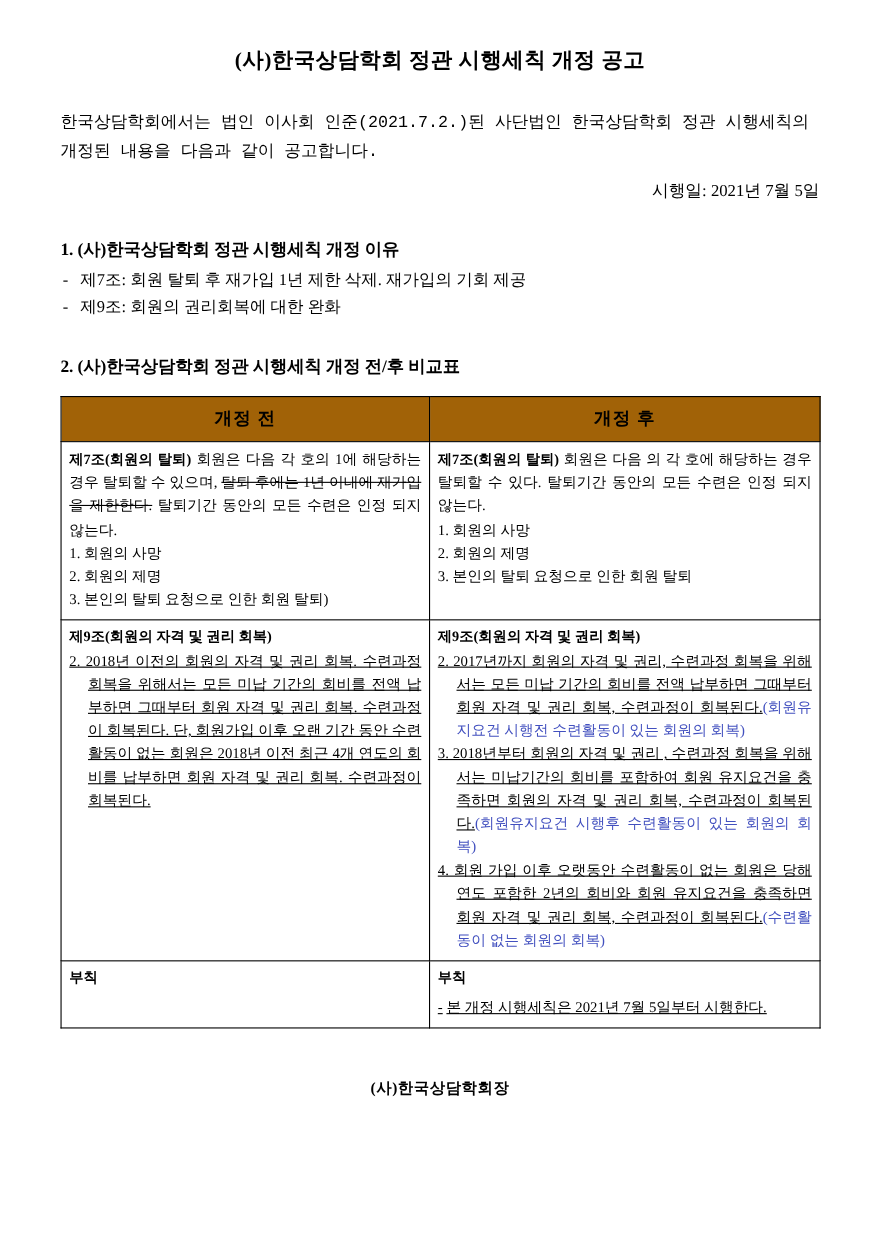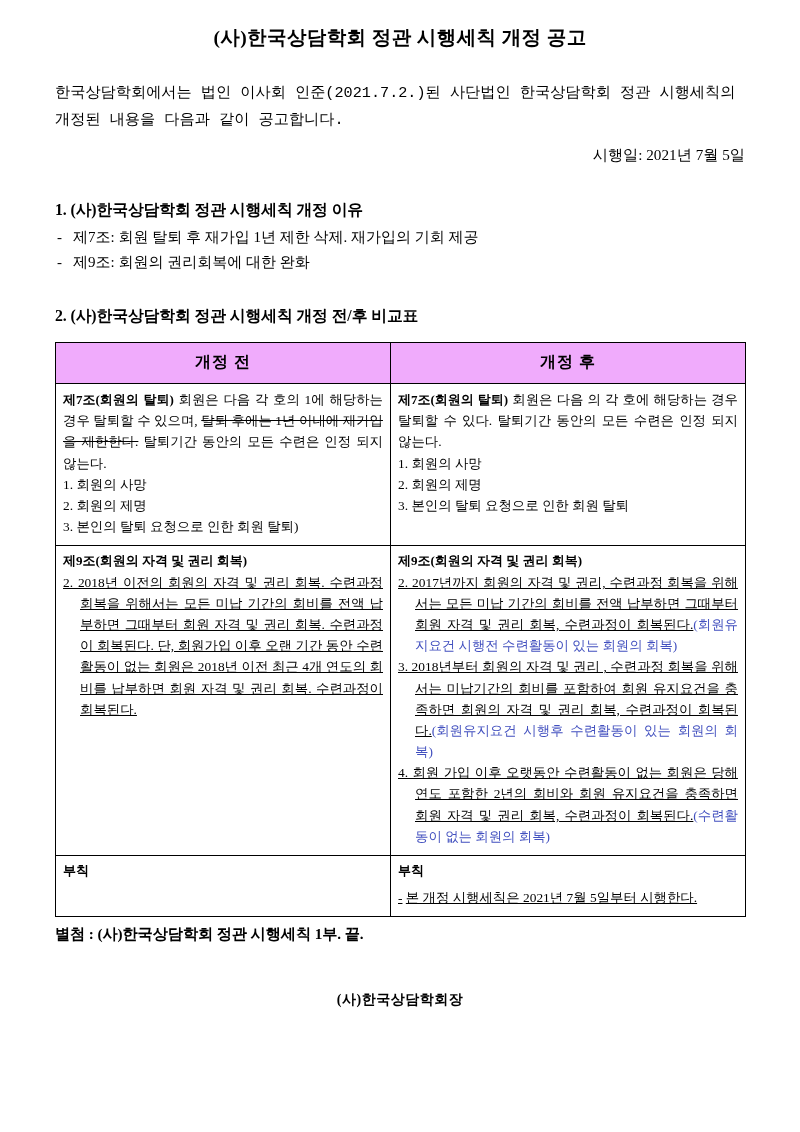--- a/index.html
+++ b/index.html
@@ -24,21 +24,21 @@
     position: relative;
   }
 
   
   .doc-title {
     text-align: center;
     font-size: 19.5px;
     font-weight: bold;
     letter-spacing: 0.4px;
     margin: 0;
-    padding-top: 26px;
+    padding-top: 44px;
     line-height: 1.2;
   }
 
   
   .intro {
     margin-top: 31px;
     font-size: 15.2px;
     line-height: 1.72;
     text-align: justify;
     text-justify: inter-character;
@@ -84,21 +84,21 @@
   .cmp-table {
     margin-top: 14px;
     width: 690px;
     border-collapse: collapse;
     table-layout: fixed;
     border: 1.6px solid #000;
   }
   .cmp-table col.c1 { width: 335px; }
   .cmp-table col.c2 { width: 355px; }
   .cmp-table th {
-    background: #f0abfc;
+    background: #a16207;
     border: 1.6px solid #000;
     font-size: 16px;
     font-weight: bold;
     padding: 9px 0 10px;
     letter-spacing: 1px;
   }
   .cmp-table td {
     border: 1.2px solid #000;
     vertical-align: top;
     padding: 5px 7px 8px 7px;
@@ -230,17 +230,16 @@
             <p class="body-par art-head">부칙</p>
             <p class="buchik-item"><span class="uline">-</span>
               <span class="uline">본 개정 시행세칙은 2021년 7월 5일부터 시행한다.</span></p>
           </td>
         </tr>
 
       </tbody>
     </table>
   </div>
 
-  <div class="attach">별첨 : (사)한국상담학회 정관 시행세칙 1부. 끝.</div>
 
   <div class="signature">(사)한국상담학회장</div>
 
 </div>
 
 </body></html>

